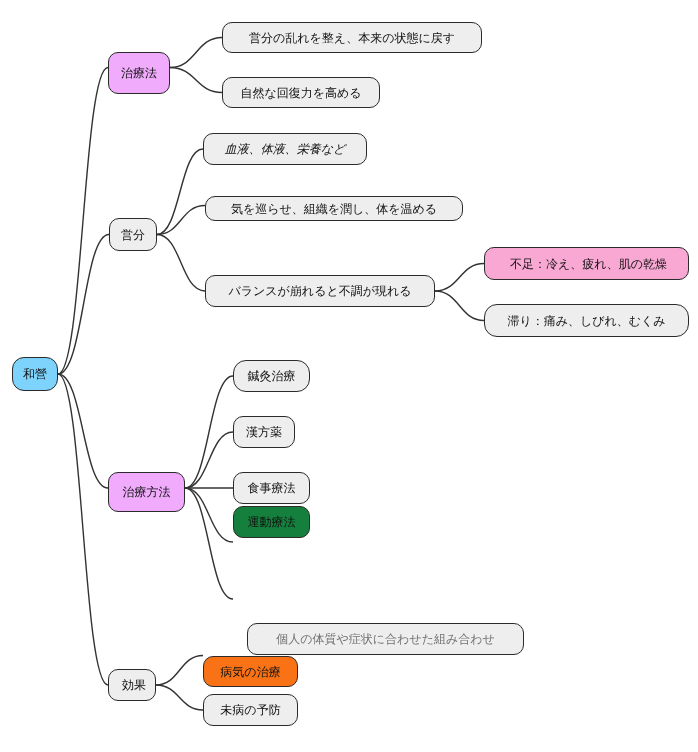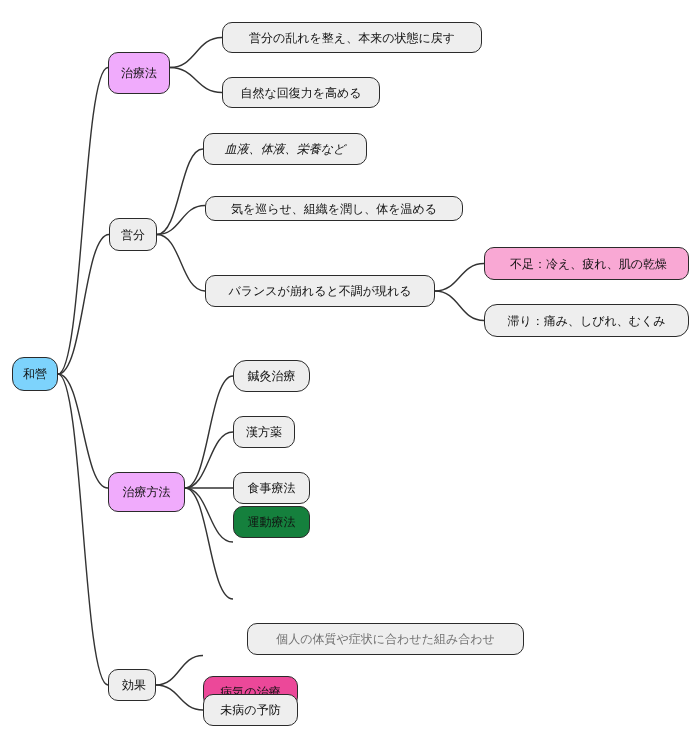--- a/index.html
+++ b/index.html
@@ -76,16 +76,16 @@
       <div class="node" style="left: 205px; top: 275px; width: 230px; height: 32px; background: rgb(238, 238, 238); border-color: rgb(43, 43, 43); color: rgb(17, 17, 17);">バランスが崩れると不調が現れる</div>
       <div class="node" style="left: 484px; top: 247px; width: 205px; height: 33px; background: #f9a8d4; border-color: rgb(43, 43, 43); color: rgb(17, 17, 17); padding-left: 8px;">不足：冷え、疲れ、肌の乾燥</div>
       <div class="node" style="left: 484px; top: 304px; width: 205px; height: 33px; background: rgb(238, 238, 238); border-color: rgb(43, 43, 43); color: rgb(17, 17, 17); border-radius: 13px;">滞り：痛み、しびれ、むくみ</div>
       <div class="node" style="left: 108px; top: 472px; width: 77px; height: 40px; background: #f0abfc; border-color: rgb(43, 43, 43); color: rgb(17, 17, 17);">治療方法</div>
       <div class="node" style="left: 233px; top: 360px; width: 77px; height: 32px; background: rgb(238, 238, 238); border-color: rgb(43, 43, 43); color: rgb(17, 17, 17); border-radius: 13px;">鍼灸治療</div>
       <div class="node" style="left: 233px; top: 416px; width: 62px; height: 32px; background: rgb(238, 238, 238); border-color: rgb(43, 43, 43); color: rgb(17, 17, 17);">漢方薬</div>
       <div class="node" style="left: 233px; top: 472px; width: 77px; height: 32px; background: rgb(238, 238, 238); border-color: rgb(43, 43, 43); color: rgb(17, 17, 17);">食事療法</div>
       <div class="node" style="left: 233px; top: 506px; width: 77px; height: 32px; background: #15803d; border-color: rgb(43, 43, 43); color: rgb(17, 17, 17);">運動療法</div>
       <div class="node" style="left: 247px; top: 583px; width: 277px; height: 32px; background: rgb(238, 238, 238); border-color: rgb(43, 43, 43); color: #737373; margin-top: 40px;">個人の体質や症状に合わせた組み合わせ</div>
       <div class="node" style="left: 108px; top: 669px; width: 48px; height: 32px; background: rgb(238, 238, 238); border-color: rgb(43, 43, 43); color: rgb(17, 17, 17); padding-left: 8px;">効果</div>
-      <div class="node" style="left: 203px; top: 676px; width: 95px; height: 31px; background: #ec4899; border-color: rgb(43, 43, 43); color: rgb(17, 17, 17);">病気の治療</div>
+      <div class="node" style="left: 203px; top: 656px; width: 95px; height: 31px; background: #f97316; border-color: rgb(43, 43, 43); color: rgb(17, 17, 17);">病気の治療</div>
       <div class="node" style="left: 203px; top: 694px; width: 95px; height: 32px; background: rgb(238, 238, 238); border-color: rgb(43, 43, 43); color: rgb(17, 17, 17);">未病の予防</div>
     </div>
 </div>
 
 </body></html>

